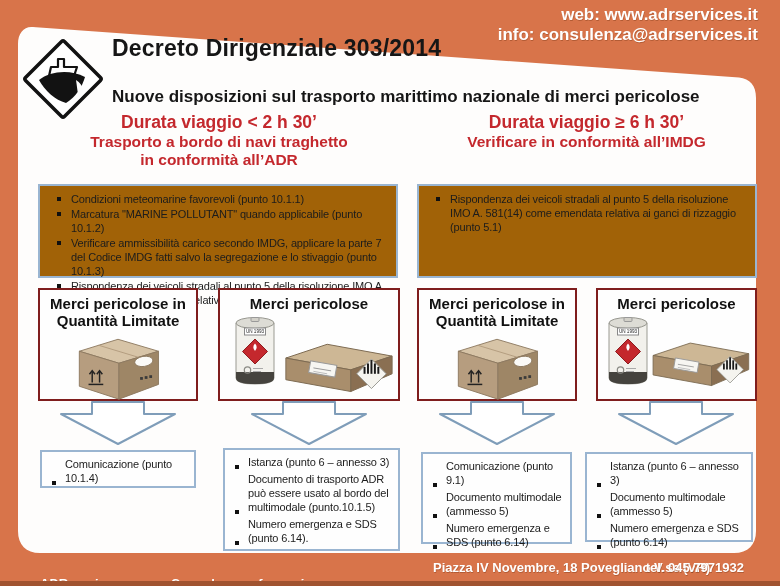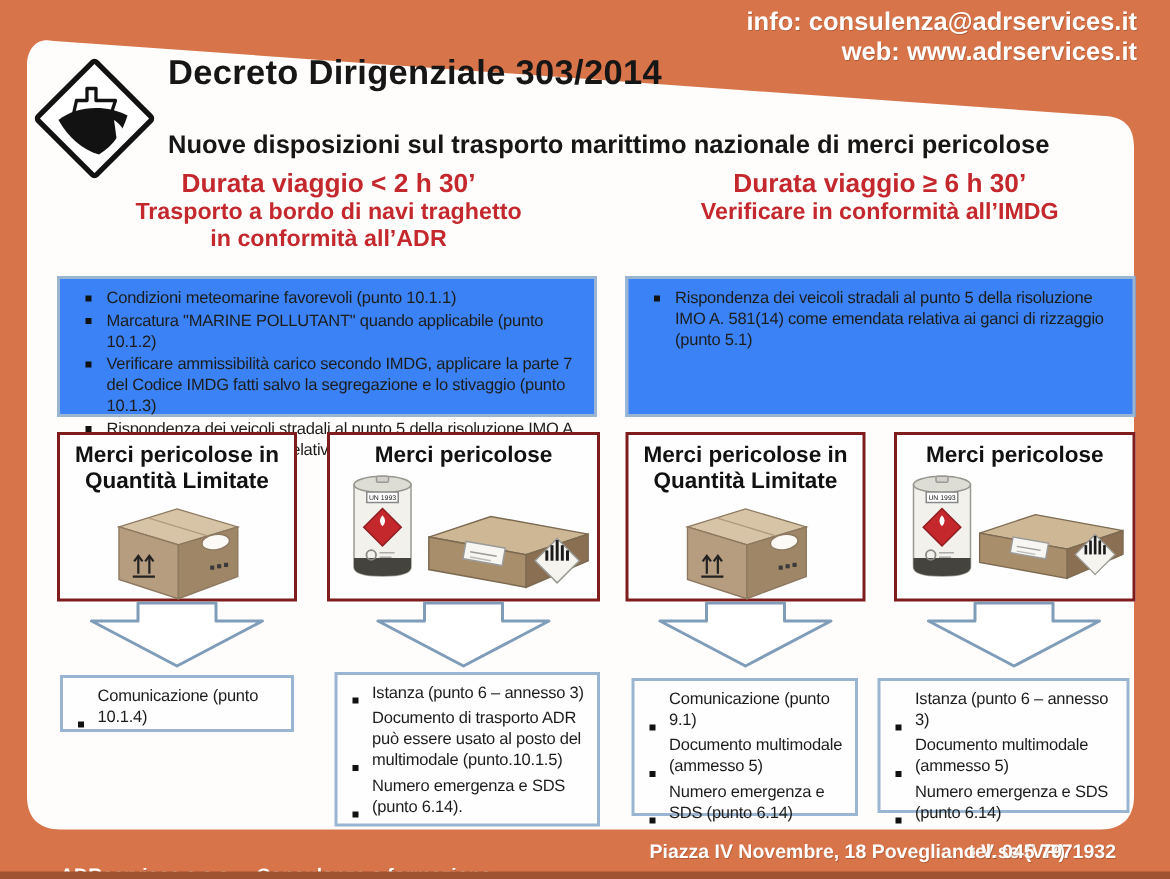--- a/index.html
+++ b/index.html
@@ -22,21 +22,21 @@
   .title{position:absolute;left:112px;top:35px;font-size:23px;font-weight:bold;color:#161616;letter-spacing:.2px;}
   .subtitle{position:absolute;left:112px;top:87px;font-size:17px;font-weight:bold;color:#161616;}
 
   .col-head{position:absolute;top:111px;text-align:center;color:#c4282d;font-weight:bold;}
   .col-head.left{left:38px;width:362px;}
   .col-head.right{left:416px;width:341px;}
   .col-head .l1{font-size:17.5px;line-height:22px;}
   .col-head .l2,.col-head .l3{font-size:15.5px;line-height:18px;}
 
   .req-box{
-    position:absolute;top:184px;height:94px;background:#3b82f6;
+    position:absolute;top:184px;height:94px;background:#a16207;
     border:2px solid #9ab5d1;box-sizing:border-box;padding:6px 8px 0 12px;
   }
   .req-box.left{left:38px;width:360px;}
   .req-box.right{left:417px;width:340px;}
 
   .bullet-item{display:flex;font-size:11px;line-height:14px;color:#1c1c1c;letter-spacing:-0.15px;margin-bottom:1px;}
   .bullet-sq{flex:none;width:4px;height:4px;background:#111;margin:5px 10px 0 5px;}
 
   .flow-box{
     position:absolute;top:288px;height:113px;background:#fefefe;
@@ -78,22 +78,22 @@
   .footer .company{position:absolute;left:40px;top:20px;}
   .footer .address{position:absolute;left:433px;top:4px;}
   .footer .phone{position:absolute;right:36px;top:4px;}
 </style>
 </head>
 <body>
 
 <div class="slide">
 
   <div class="masthead">
+    <div>web: www.adrservices.it</div>
     <div>info: consulenza@adrservices.it</div>
-    <div>web: www.adrservices.it</div>
   </div>
 
   <svg class="panel-svg" viewBox="0 0 780 586" aria-hidden="true">
     <path d="M 33,27 C 24,26 18,33 18,44 L 18,531 C 18,545 26,553 40,553 L 734,553 C 748,553 756,545 756,531 L 756,98 C 756,85 750,79 739,77.5 L 36,27.3 Z" fill="#fefdfc"></path>
   </svg>
 
   <svg class="logo" viewBox="0 0 86 86">
     <rect x="15.5" y="15.5" width="55" height="55" rx="2" transform="rotate(45 43 43)" fill="#fff" stroke="#121212" stroke-width="3.5"></rect>
     <path d="M31 31 h7 v-8 h6 v8 h13 l-3 9 H29 Z" fill="#fff" stroke="#121212" stroke-width="2.2" stroke-linejoin="round"></path>
     <path d="M19 44 C 30 35 50 33 65 41 C 62 51 56 61 46 67 C 35 64 25 55 19 44 Z" fill="#121212"></path>
@@ -285,21 +285,21 @@
       <span>Comunicazione (punto 10.1.4)</span>
     </div>
   </div>
   <div class="out-box o2">
     <div class="bullet-item">
       <span class="bullet-sq"></span>
       <span>Istanza (punto 6 – annesso 3)</span>
     </div>
     <div class="bullet-item">
       <span class="bullet-sq"></span>
-      <span>Documento di trasporto ADR può essere usato al posto del multimodale (punto.10.1.5)</span>
+      <span>Documento di trasporto ADR può essere usato al bordo del multimodale (punto.10.1.5)</span>
     </div>
     <div class="bullet-item">
       <span class="bullet-sq"></span>
       <span>Numero emergenza e SDS (punto 6.14).</span>
     </div>
   </div>
   <div class="out-box o3">
     <div class="bullet-item">
       <span class="bullet-sq"></span>
       <span>Comunicazione (punto 9.1)</span>

